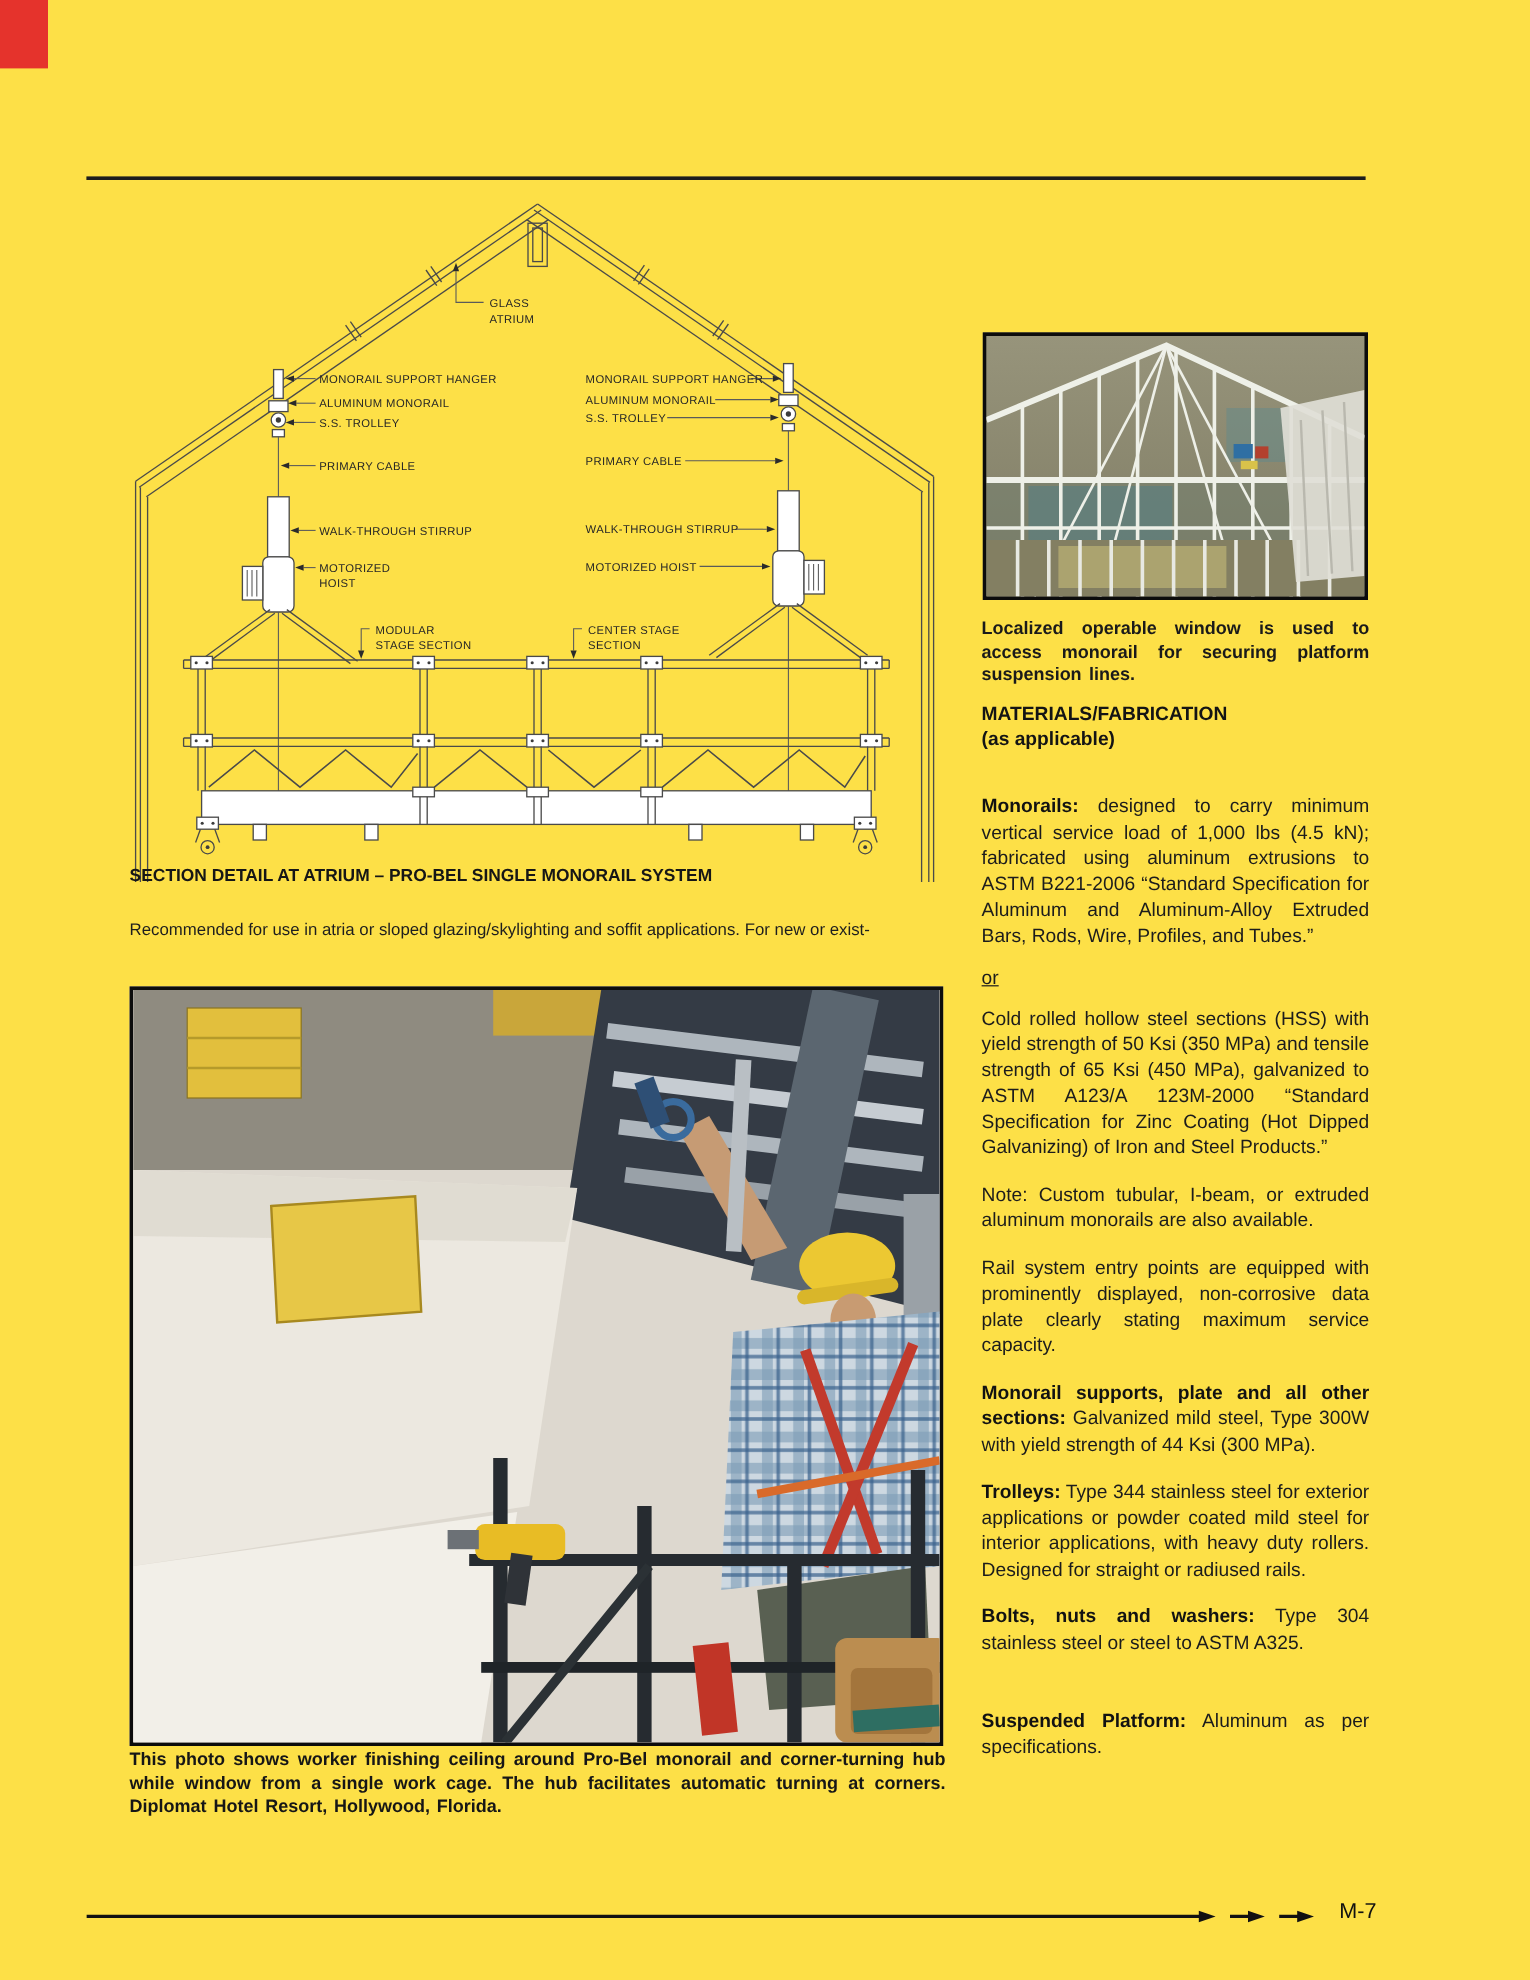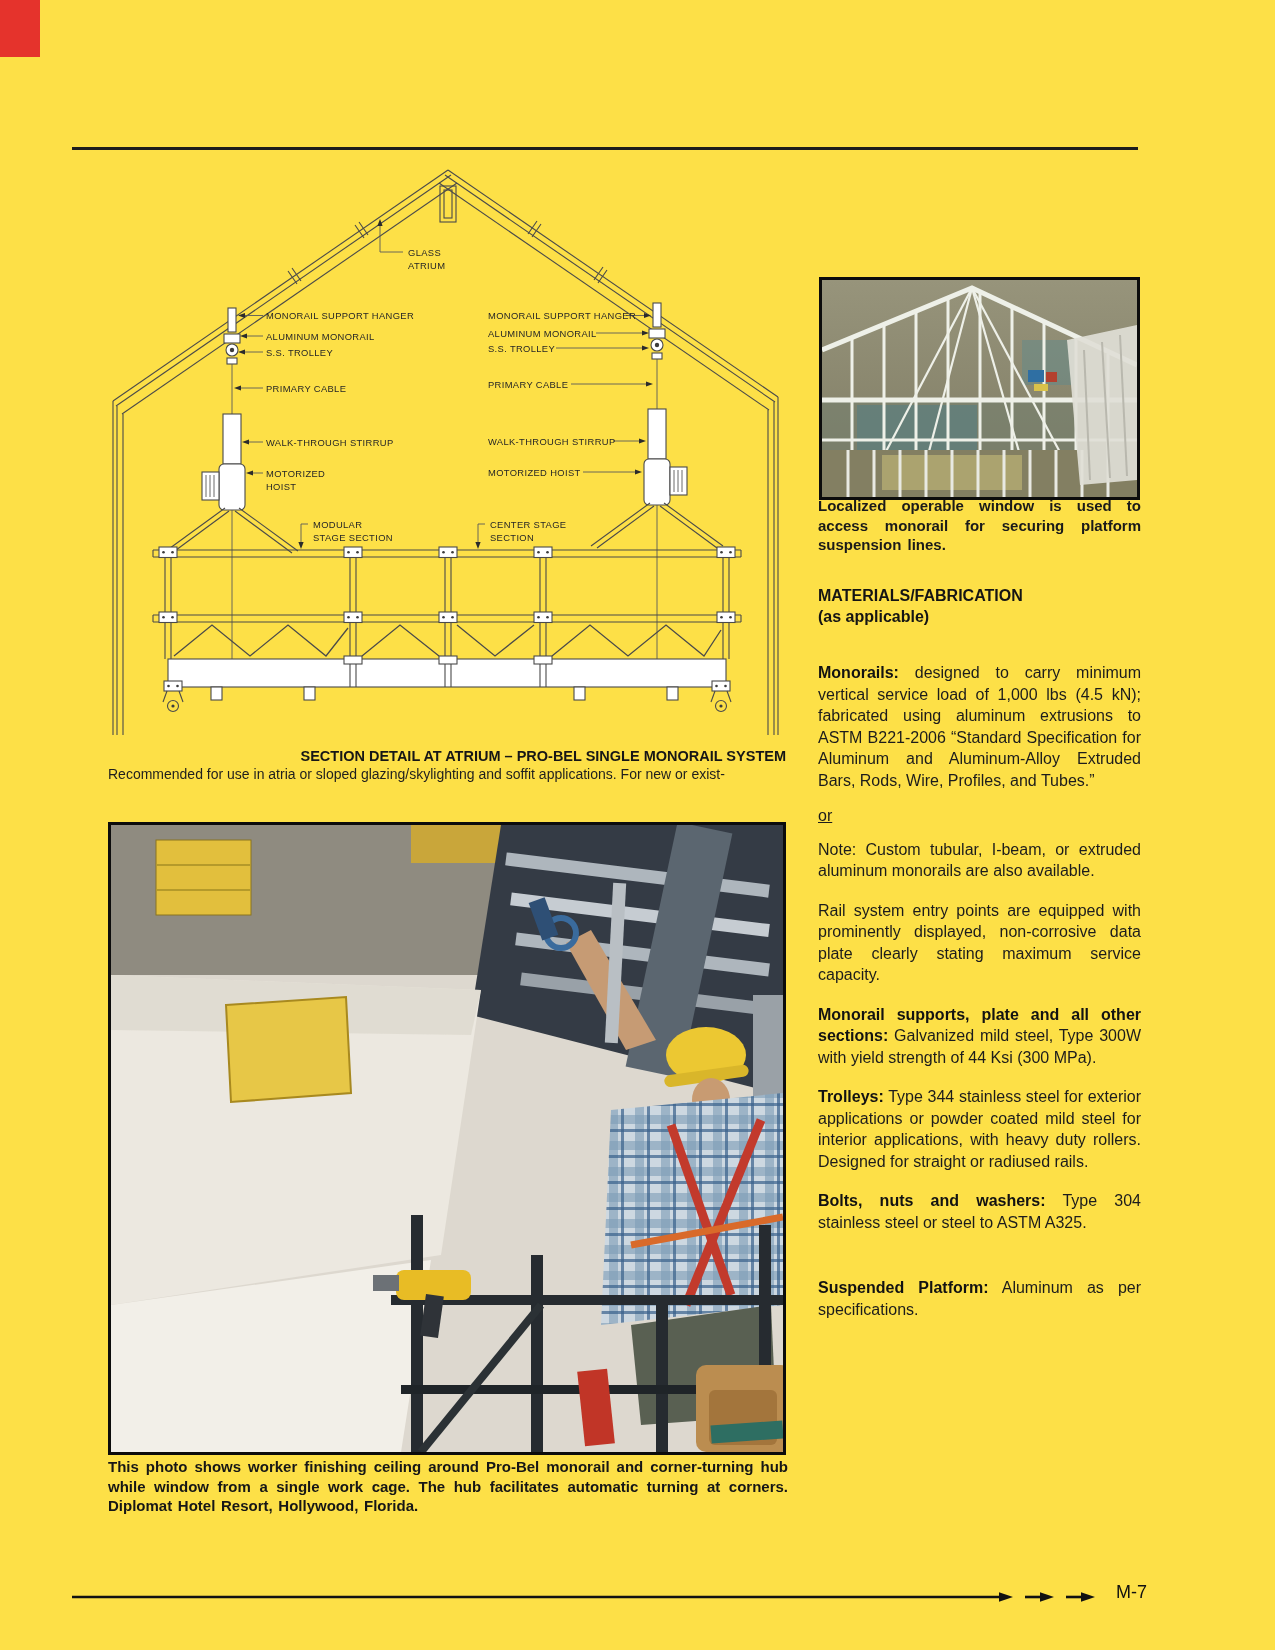--- a/index.html
+++ b/index.html
@@ -10,25 +10,25 @@
   .top-rule{left:72px;top:147px;width:1066px;height:3px;background:#1d1d1d;}
   
   .drawing{left:108px;top:162px;width:678px;height:582px;}
   .dwg-line{stroke:#4a4a4a;stroke-width:1.1;fill:none;}
   .dwg-thin{stroke:#5a5a5a;stroke-width:0.9;fill:none;}
   .dwg-fill{fill:#ffffff;stroke:#4a4a4a;stroke-width:1.1;}
   .dwg-dot{fill:#3c3c3c;stroke:none;}
   .dwg-arrow{fill:#2b2b2b;stroke:none;}
   .dlbl{font-family:"Liberation Sans",sans-serif;font-size:9.4px;letter-spacing:.35px;fill:#262626;}
   
-  .cap-title{left:108px;top:748px;width:678px;text-align:right;font-size:14.5px;font-weight:bold;color:#161616;}
+  .cap-title{left:108px;top:722px;width:678px;text-align:left;font-size:14.5px;font-weight:bold;color:#161616;}
   .cap-body{left:108px;top:765px;width:684px;font-size:14px;line-height:19px;color:#1e1e1e;}
   
   .photo1{left:819px;top:277px;width:321px;height:223px;border:3px solid #0c0c0c;box-sizing:border-box;background:#8a8770;}
-  .rcap{left:818px;top:496px;width:323px;font-size:15px;font-weight:bold;line-height:19.5px;text-align:justify;color:#1a1a1a;word-spacing:2px;}
+  .rcap{left:818px;top:514px;width:323px;font-size:15px;font-weight:bold;line-height:19.5px;text-align:justify;color:#1a1a1a;word-spacing:2px;}
   .rhead{left:818px;top:585px;width:323px;font-size:16px;font-weight:bold;line-height:21px;color:#141414;}
   .rcol{left:818px;top:650px;width:323px;}
   .rcol p{margin:12px 0 18px 0;font-size:16px;line-height:21.5px;text-align:justify;color:#1c1c1c;}
   .rcol p b{color:#121212;}
   .or-row{text-align:center;margin:-4px 0 10px 0 !important;}
   .or-row span{text-decoration:underline;}
   .mb-big{margin-bottom:44px !important;}
   
   .photo2{left:108px;top:822px;width:678px;height:633px;border:3px solid #0c0c0c;box-sizing:border-box;background:#d9d4ca;}
   .pcap{left:108px;top:1457px;width:680px;font-size:15px;font-weight:bold;line-height:19.5px;text-align:justify;color:#161616;word-spacing:1.5px;}
@@ -346,20 +346,21 @@
   <div class="abs rcap">Localized operable window is used to access monorail for securing platform suspension lines.</div>
 
   <div class="abs rhead">
     <div>MATERIALS/FABRICATION</div>
     <div>(as applicable)</div>
   </div>
 
   <div class="abs rcol">
     <p><b>Monorails:</b> <span>designed to carry minimum vertical service load of 1,000 lbs (4.5 kN); fabricated using aluminum extrusions to ASTM B221-2006 “Standard Specification for Aluminum and Aluminum-Alloy Extruded Bars, Rods, Wire, Profiles, and Tubes.”</span></p>
     <p class="or-row"><span>or</span></p>
+    <p>Cold rolled hollow steel sections (HSS) with yield strength of 50 Ksi (350 MPa) and tensile strength of 65 Ksi (450 MPa), galvanized to ASTM A123/A 123M-2000 “Standard Specification for Zinc Coating (Hot Dipped Galvanizing) of Iron and Steel Products.”</p>
     <p>Note: Custom tubular, I-beam, or extruded aluminum monorails are also available.</p>
     <p>Rail system entry points are equipped with prominently displayed, non-corrosive data plate clearly stating maximum service capacity.</p>
     <p><b>Monorail supports, plate and all other sections:</b> <span>Galvanized mild steel, Type 300W with yield strength of 44 Ksi (300 MPa).</span></p>
     <p><b>Trolleys:</b> <span>Type 344 stainless steel for exterior applications or powder coated mild steel for interior applications, with heavy duty rollers. Designed for straight or radiused rails.</span></p>
     <p class="mb-big"><b>Bolts, nuts and washers:</b> <span>Type 304 stainless steel or steel to ASTM A325.</span></p>
     <p><b>Suspended Platform:</b> <span>Aluminum as per specifications.</span></p>
   </div>
 
   <div class="abs photo2">
     <svg width="672" height="627" viewBox="0 0 672 627" xmlns="http://www.w3.org/2000/svg">

